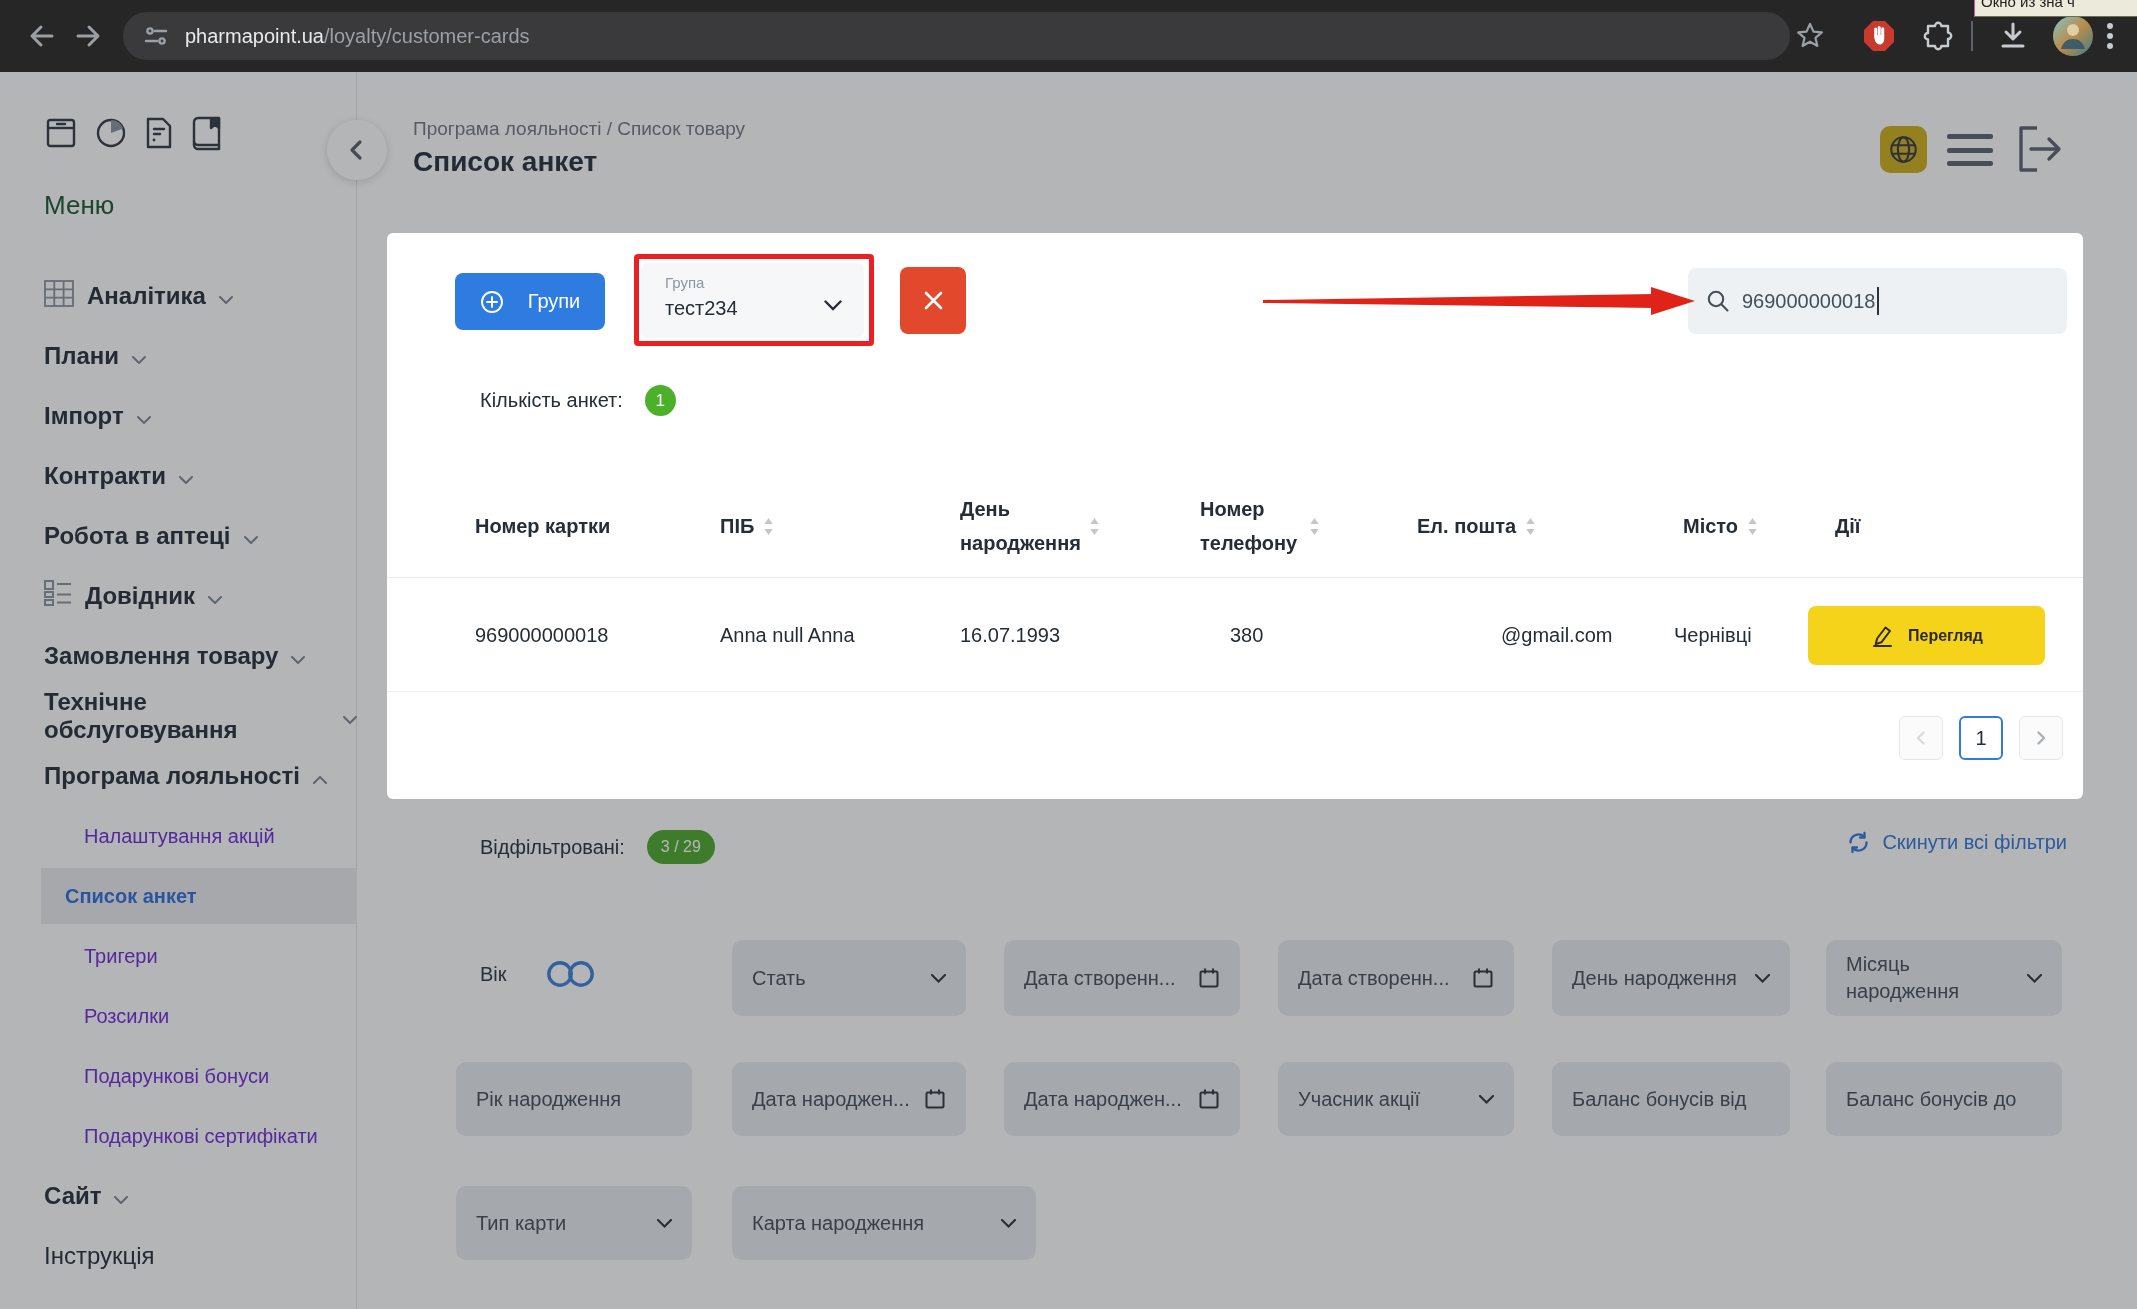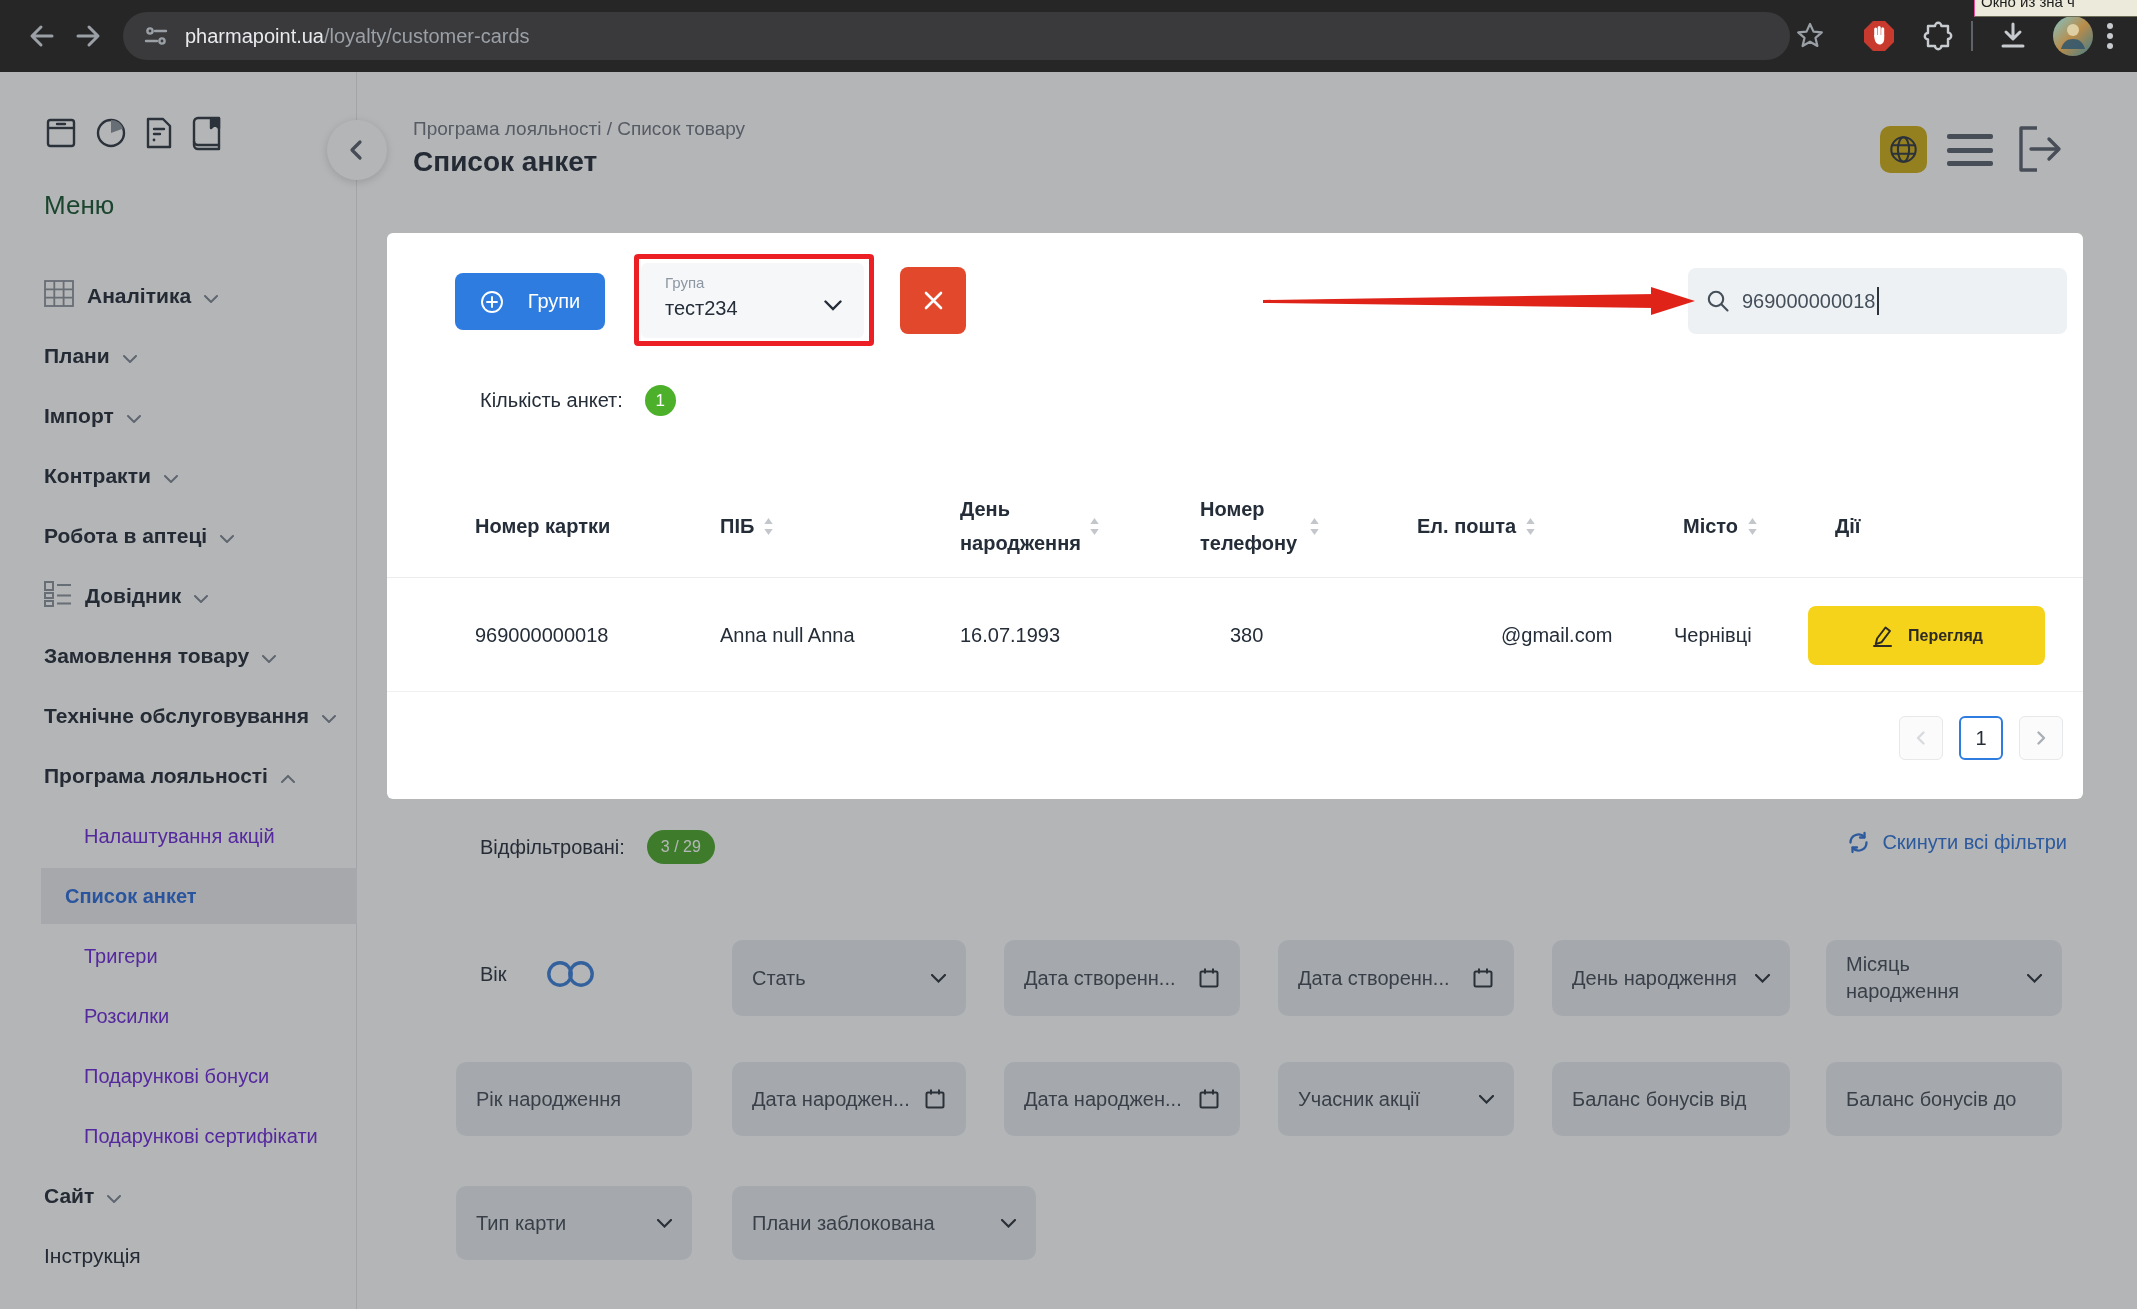--- a/index.html
+++ b/index.html
@@ -17,21 +17,21 @@
   .tooltip-clip { position:absolute; top:0; right:0; width:163px; height:17px; background:#eceadb; border-left:1px solid #ec4899; border-bottom:1px solid #6e6e57; overflow:hidden; z-index:120; }
   .tooltip-clip span { display:block; margin-top:-7px; padding-left:6px; font-size:15px; color:#1d1d1d; white-space:nowrap; }
 
   
   .page { position:absolute; left:0; top:72px; width:2137px; height:1237px; overflow:hidden; background:#fff; }
 
   
   .sidebar { position:absolute; left:0; top:0; width:357px; height:1237px; background:#fff; border-right:1px solid #e3e5e8; }
   .side-icons { position:absolute; left:44px; top:44px; display:flex; gap:16px; }
   .menu-title { position:absolute; left:44px; top:118px; font-size:26px; font-weight:500; color:#14532d; }
-  .nav-item { position:absolute; left:0; width:357px; height:56px; display:flex; align-items:center; padding-left:44px; gap:13px; font-size:21px; font-weight:700; color:#222b36; cursor:pointer; }
+  .nav-item { position:absolute; left:0; width:357px; height:56px; display:flex; align-items:center; padding-left:44px; gap:13px; font-size:24px; font-weight:700; color:#222b36; cursor:pointer; }
   .nav-item .chev { margin-left:0; }
   .nav-item.sub { padding-left:84px; font-weight:400; font-size:20px; color:#6d28d9; }
   .nav-item.plainitem { font-weight:400; }
   .nav-item.active { left:41px; width:316px; padding-left:24px; background:#ececee; color:#2b6cd9; font-weight:700; }
 
   
   .collapse-btn { position:absolute; left:327px; top:48px; width:60px; height:60px; border-radius:50%; background:#fff; box-shadow:0 2px 8px rgba(0,0,0,0.16); display:flex; align-items:center; justify-content:center; cursor:pointer; }
   .breadcrumb { position:absolute; left:413px; top:46px; font-size:19px; color:#6f7680; }
   .page-title { position:absolute; left:413px; top:74px; font-size:28px; font-weight:700; color:#222b36; }
   .globe-btn { position:absolute; left:1880px; top:54px; width:47px; height:47px; background:#cfae17; border-radius:10px; display:flex; align-items:center; justify-content:center; cursor:pointer; }
@@ -517,21 +517,21 @@
       <span class="ctext">Баланс бонусів до</span>
     </div>
 
     <div class="chip sel" style="left:456px;top:1114px;width:236px;height:74px">
       <span class="ctext">Тип карти</span>
       <svg width="15" height="9" viewBox="0 0 15 9" fill="none" stroke="#2b333d" stroke-width="2.2" stroke-linecap="round">
           <path d="M1 1l6.5 6.5L14 1"></path>
         </svg>
     </div>
     <div class="chip sel" style="left:732px;top:1114px;width:304px;height:74px">
-      <span class="ctext">Плани заблокована</span>
+      <span class="ctext">Карта народження</span>
       <svg width="15" height="9" viewBox="0 0 15 9" fill="none" stroke="#2b333d" stroke-width="2.2" stroke-linecap="round">
           <path d="M1 1l6.5 6.5L14 1"></path>
         </svg>
     </div>
 
     <div class="spotlight"></div>
 
     <div class="annot-rect"></div>
     <div class="annot-arrow">
       <svg width="434" height="34" viewBox="0 0 434 34">

